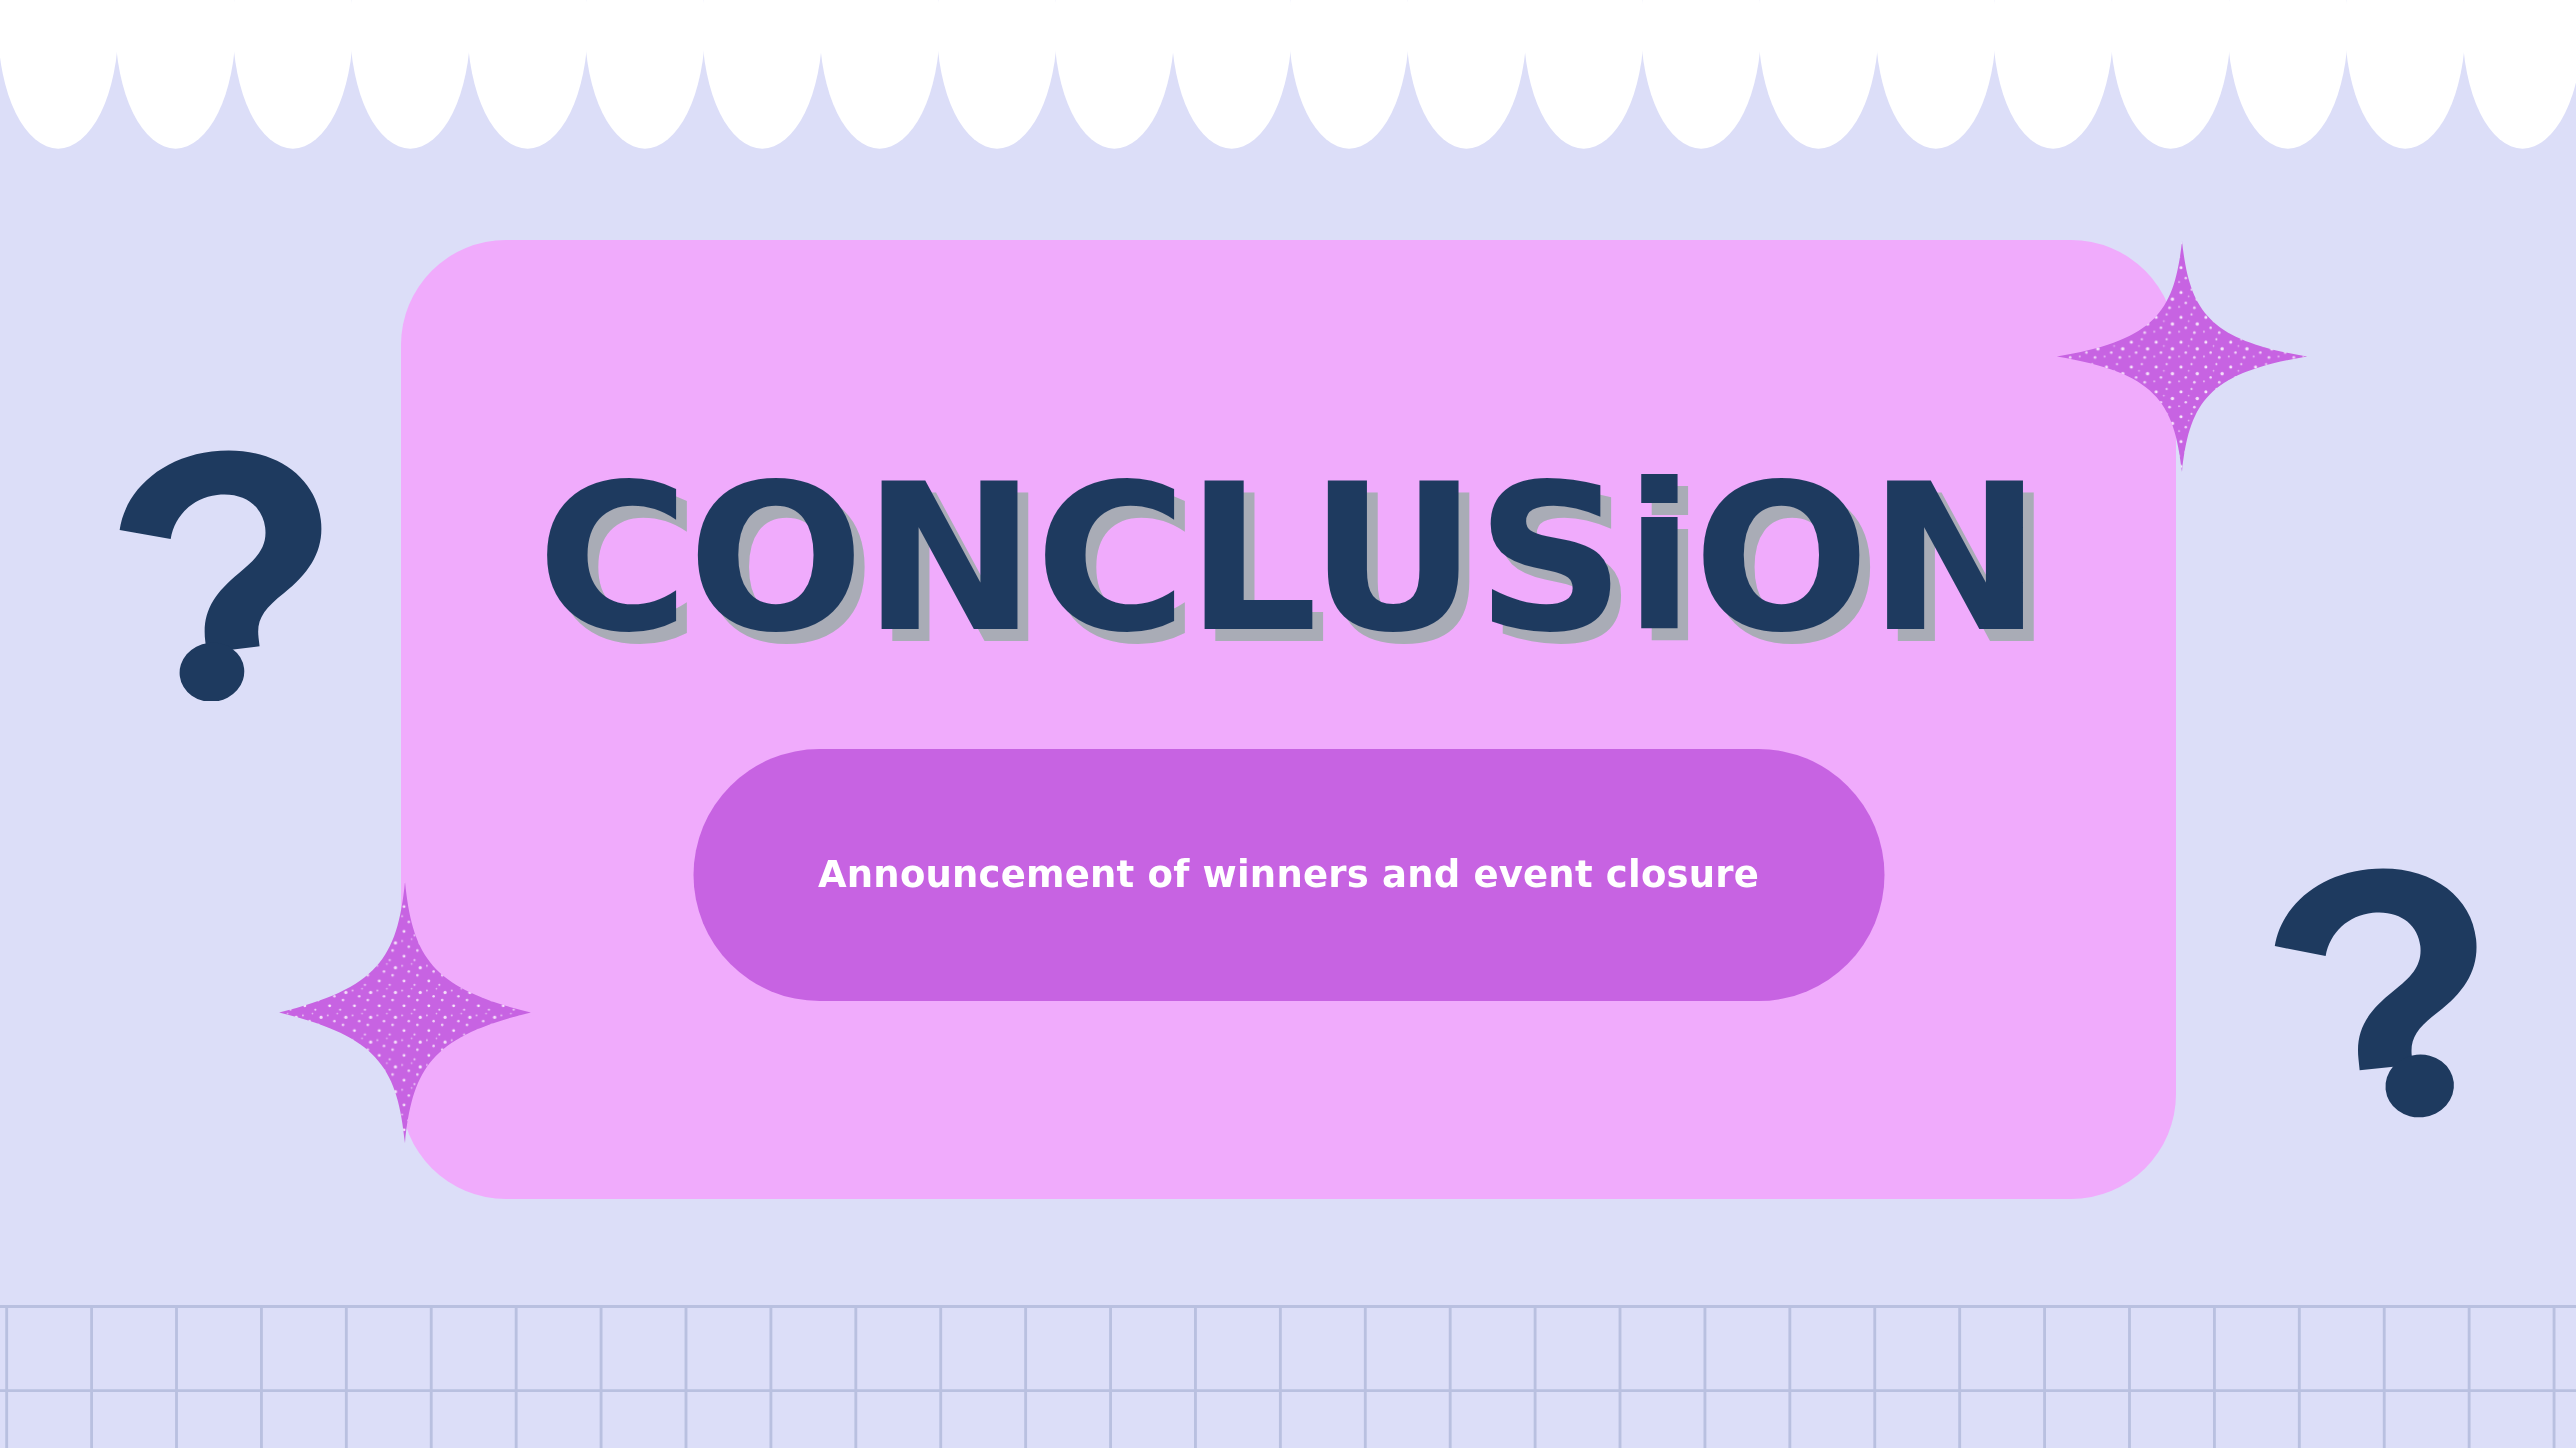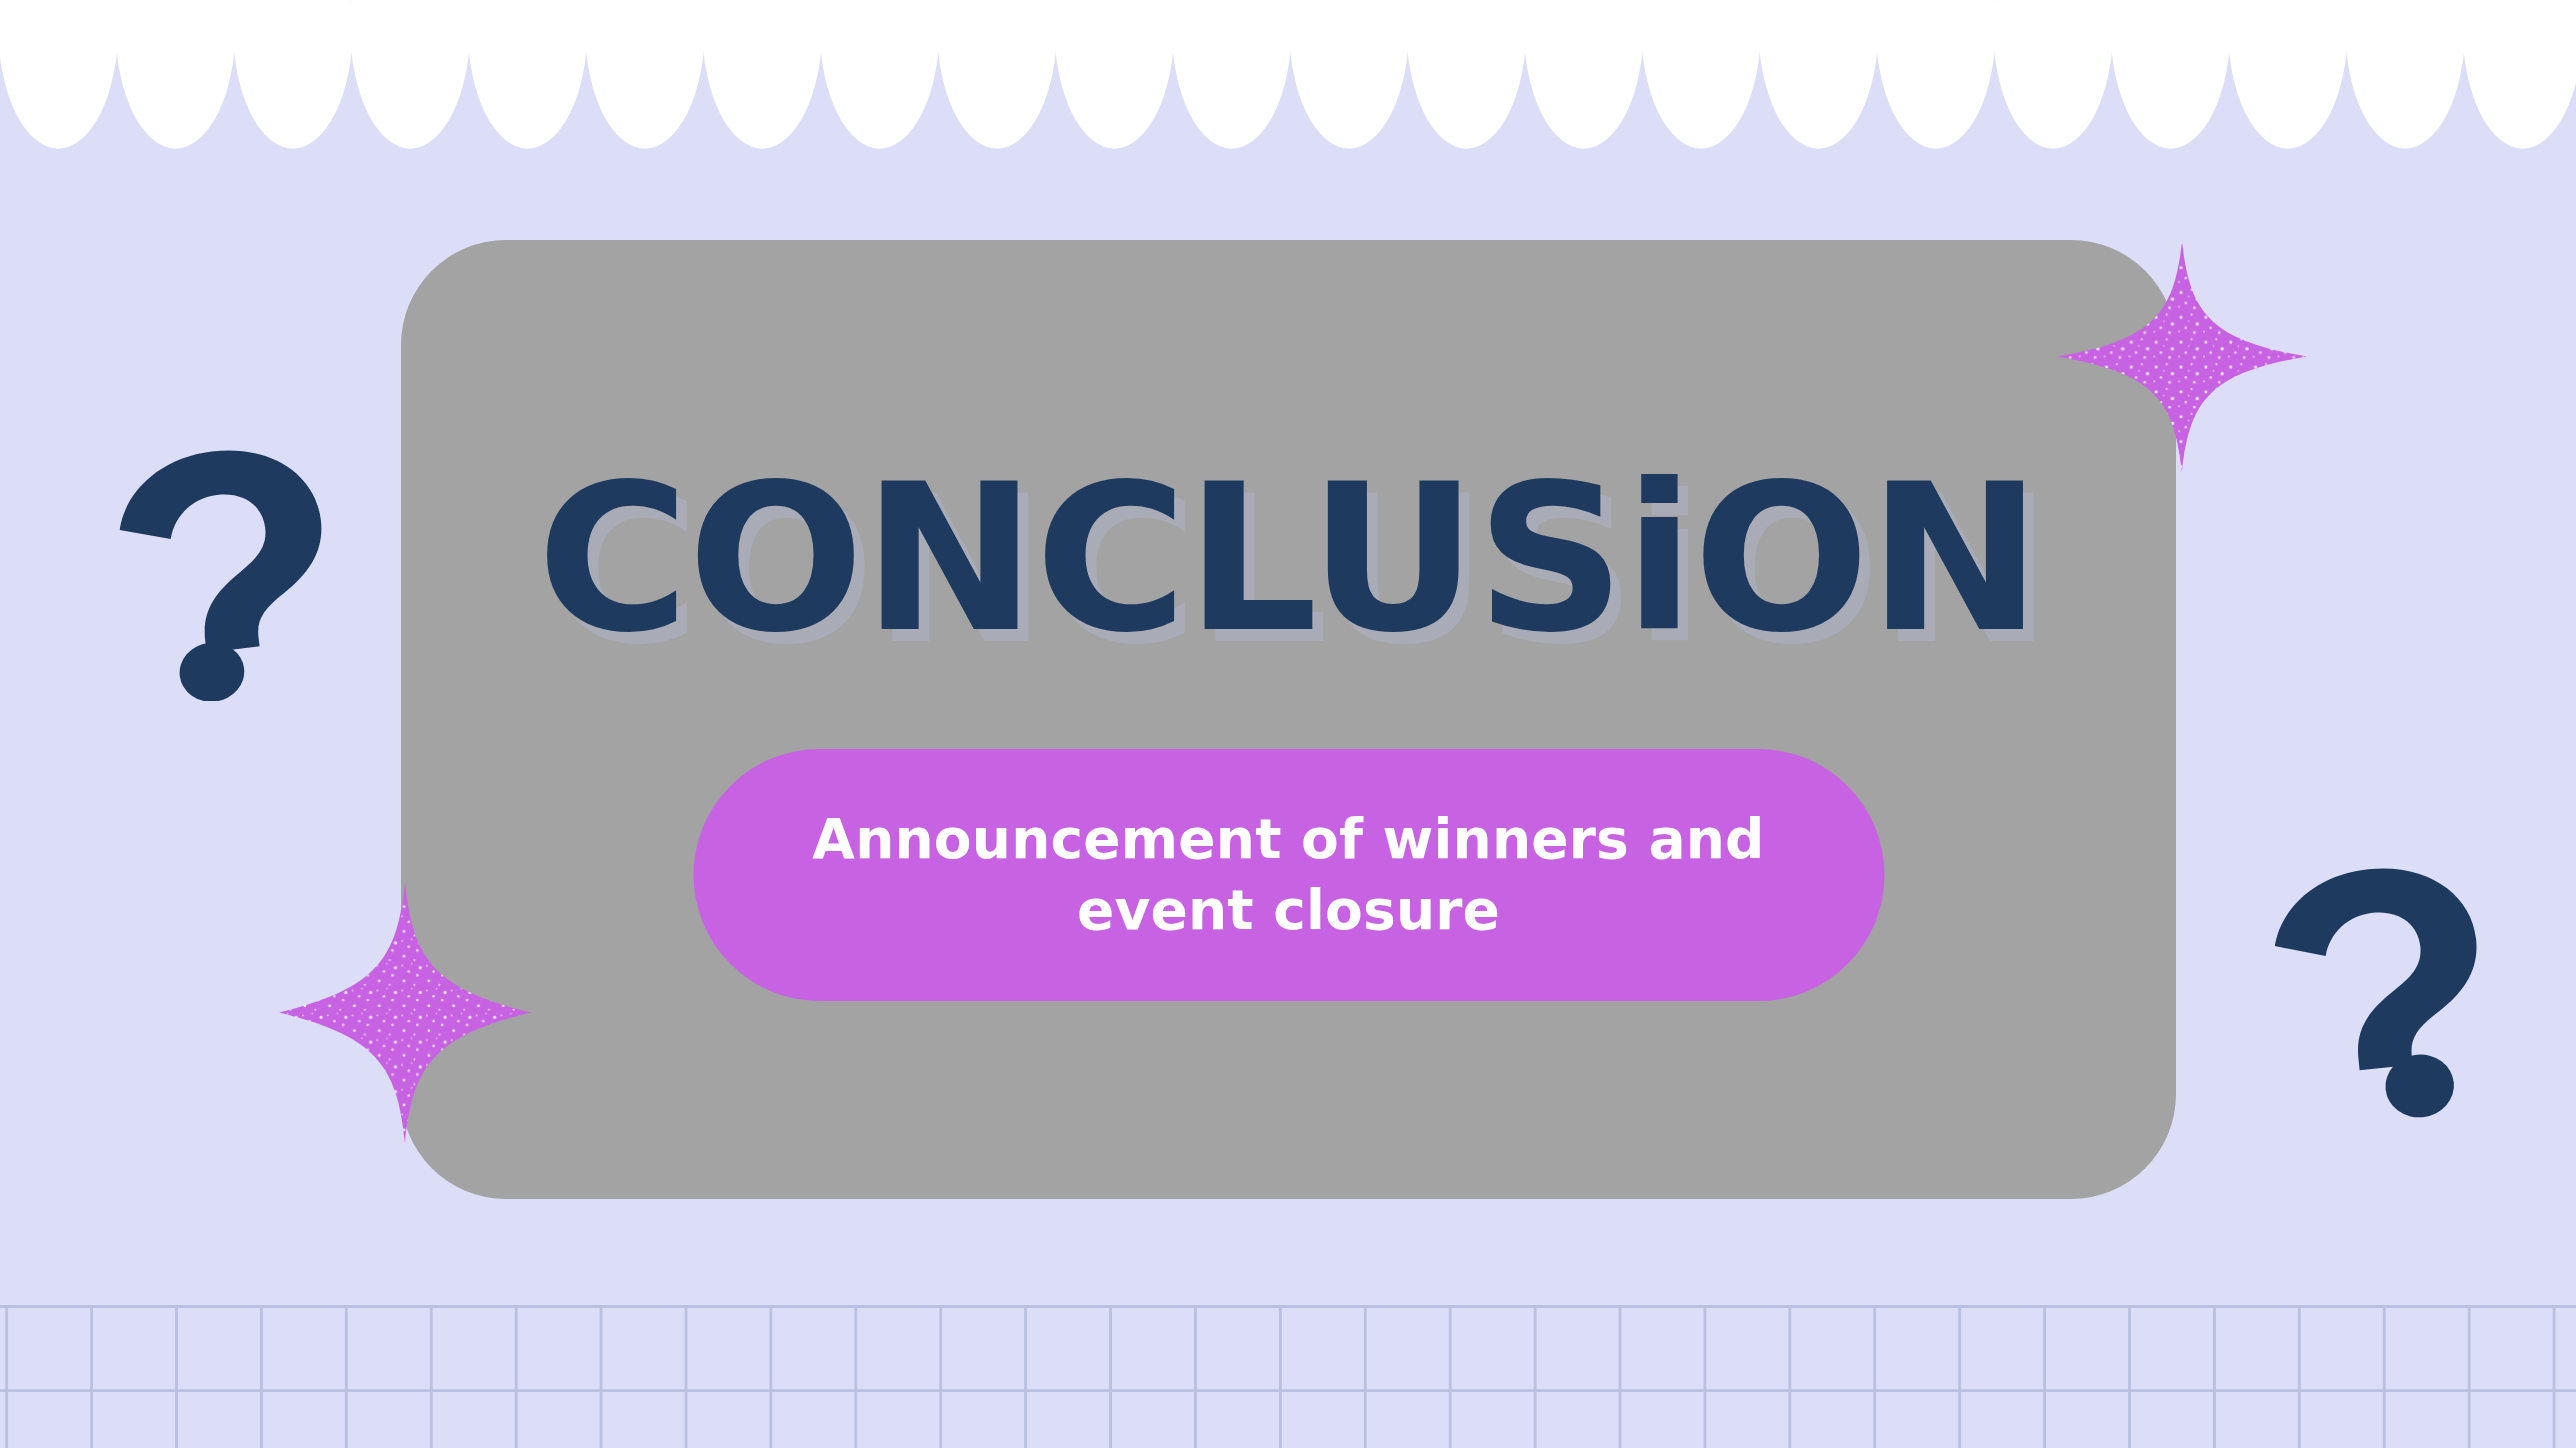--- a/index.html
+++ b/index.html
@@ -41,21 +41,21 @@
     pointer-events: none;
   }
 
   
   .card {
     position: absolute;
     left: 401px;
     top: 240px;
     width: 1775px;
     height: 959px;
-    background: #a3a3a3;
+    background: #f0abfc;
     border-radius: 105px;
     z-index: 4;
   }
 
   .card-inner {
     position: absolute;
     left: 0;
     right: 0;
     top: 0;
     bottom: 0;
@@ -98,21 +98,21 @@
     display: flex;
     align-items: center;
     justify-content: center;
     box-sizing: border-box;
     padding: 0 67px;
   }
   .pill-text {
     color: #ffffff;
     font-family: "DejaVu Sans", sans-serif;
     font-weight: 700;
-    font-size: 55px;
+    font-size: 37px;
     line-height: 1.3;
     text-align: center;
     letter-spacing: 0.2px;
   }
 
   
   .sparkle {
     position: absolute;
     z-index: 6;
     pointer-events: none;

